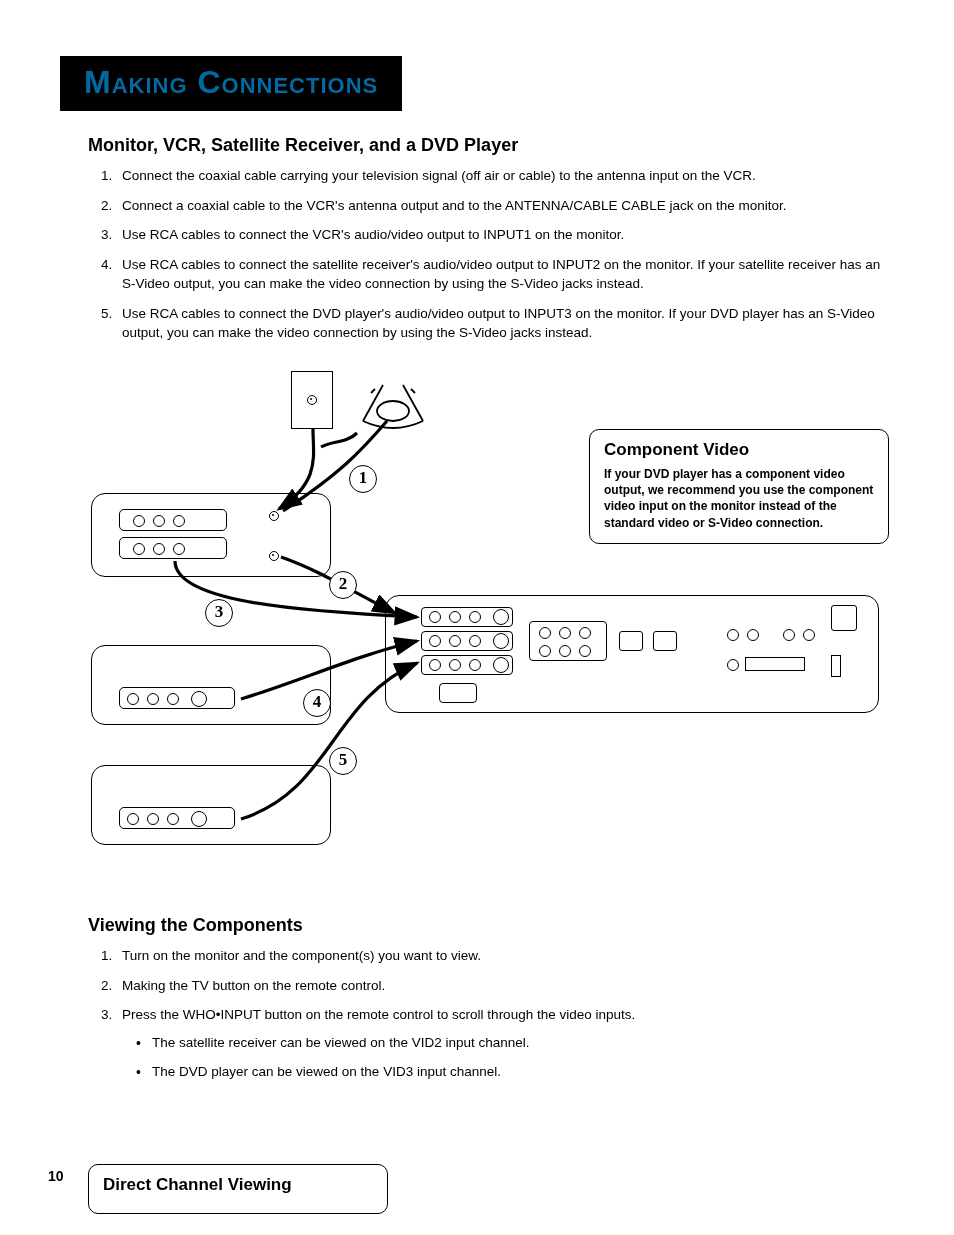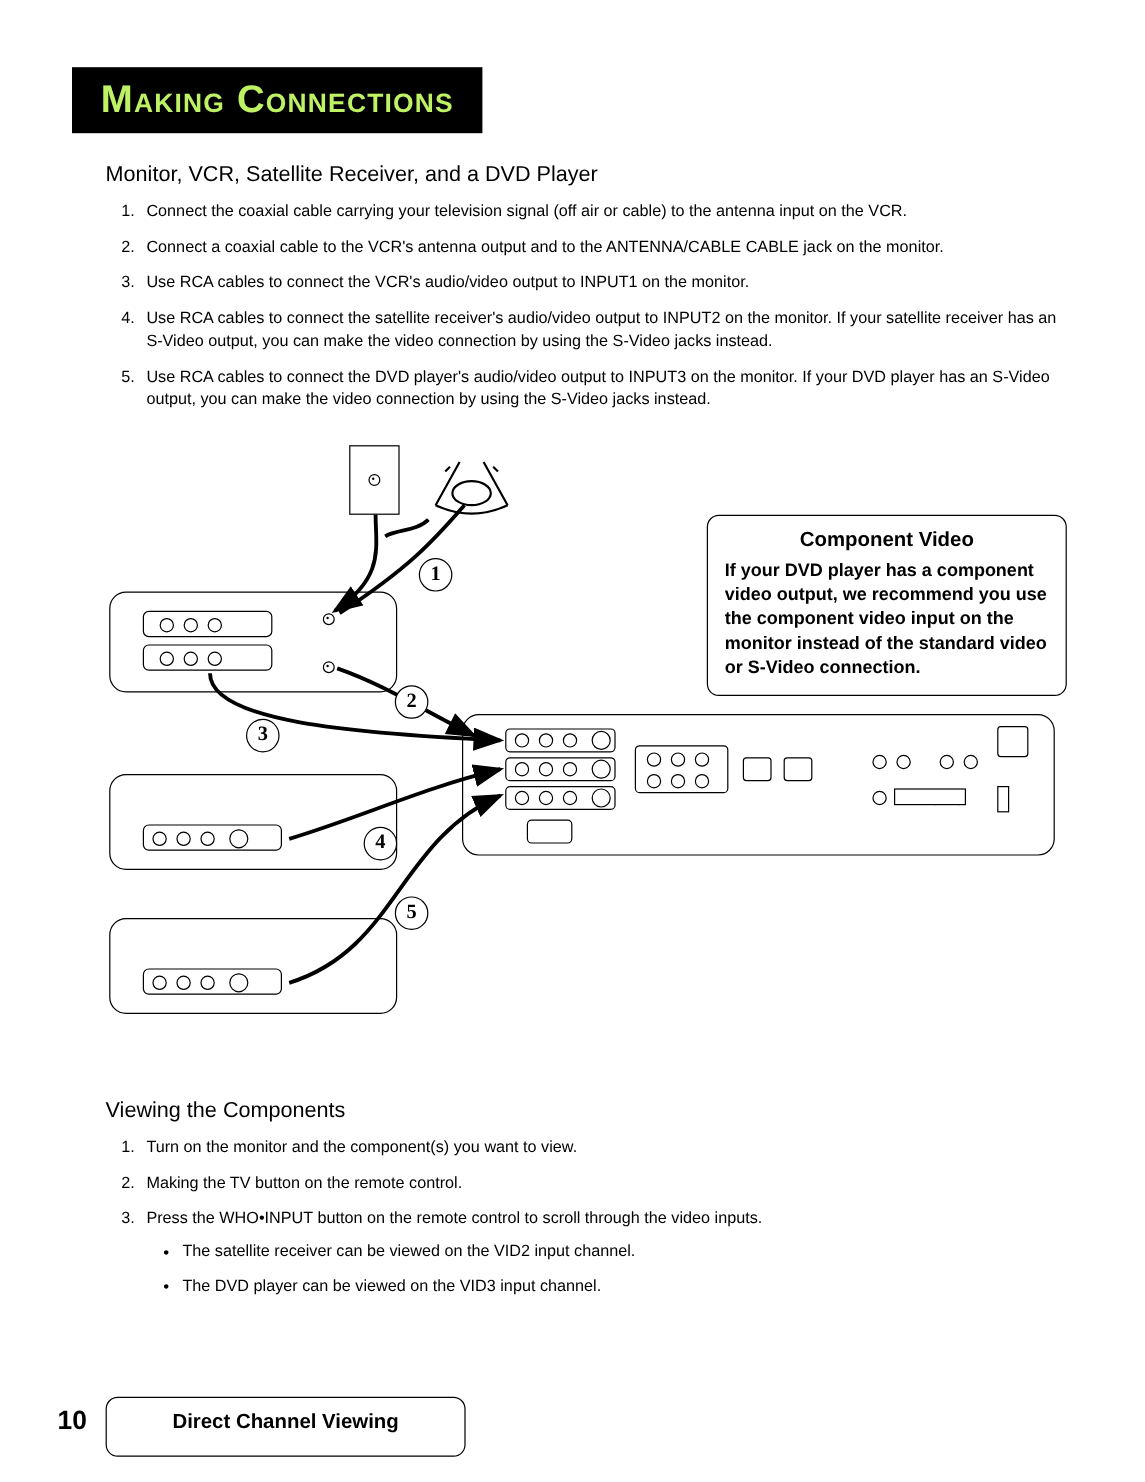--- a/index.html
+++ b/index.html
@@ -1,29 +1,29 @@
 <!DOCTYPE html>
 <html><head>
 <meta charset="utf-8">
 <style>
   html,body{margin:0;padding:0;background:#fff;color:#000;font-family:"Times New Roman",Georgia,serif;}
   .page{width:954px;height:1235px;position:relative;box-sizing:border-box;padding:56px 60px 40px 60px;}
-  .header-banner{display:inline-block;background:#000;color:#bef264;font-family:"Trebuchet MS","Lucida Sans",sans-serif;font-weight:700;font-size:32px;letter-spacing:1px;padding:8px 24px 10px 24px;font-variant:small-caps;}
+  .header-banner{display:inline-block;background:#000;color:#0369a1;font-family:"Trebuchet MS","Lucida Sans",sans-serif;font-weight:700;font-size:32px;letter-spacing:1px;padding:8px 24px 10px 24px;font-variant:small-caps;}
   .content{padding-left:28px;}
-  .h2{font-family:"Trebuchet MS","Lucida Sans",sans-serif;font-weight:400;font-size:18px;margin:24px 0 10px 0;}
+  .h2{font-family:"Trebuchet MS","Lucida Sans",sans-serif;font-weight:700;font-size:18px;margin:24px 0 10px 0;}
   ol.main{list-style:decimal;margin:0;padding-left:28px;font-family:"Trebuchet MS","Lucida Sans",sans-serif;font-size:13.5px;line-height:1.45;}
   ol.main>li{margin:0 0 10px 0;padding-left:6px;}
   ul.sub{list-style:none;margin:8px 0 0 8px;padding:0;font-family:"Trebuchet MS","Lucida Sans",sans-serif;font-size:13.5px;}
   ul.sub>li{position:relative;margin:0 0 10px 0;padding-left:22px;}
   ul.sub>li::before{content:"•";position:absolute;left:6px;top:0;font-size:14px;}
   .callout{position:absolute;border:1.5px solid #000;border-radius:10px;padding:10px 14px 12px 14px;box-sizing:border-box;background:#fff;}
-  .callout .ct{font-family:"Trebuchet MS","Lucida Sans",sans-serif;font-weight:700;font-size:17px;margin:0 0 6px 0;text-align:center;}
-  .callout .cb{font-family:"Trebuchet MS","Lucida Sans",sans-serif;font-weight:700;font-size:15px;line-height:1.35;margin:0;}
+  .callout .ct{font-family:"Trebuchet MS","Lucida Sans",sans-serif;font-weight:700;font-size:17px;margin:0 0 6px 0;}
+  .callout .cb{font-family:"Trebuchet MS","Lucida Sans",sans-serif;font-weight:700;font-size:12px;line-height:1.35;margin:0;}
   .diagram{position:relative;width:800px;height:530px;margin:18px auto 0 auto;}
-  .pagenum{position:absolute;left:48px;bottom:38px;font-family:"Trebuchet MS","Lucida Sans",sans-serif;font-weight:800;font-size:22px;}
+  .pagenum{position:absolute;left:48px;bottom:51px;font-family:"Trebuchet MS","Lucida Sans",sans-serif;font-weight:800;font-size:14px;}
   
   .box{position:absolute;border:1.5px solid #000;border-radius:14px;background:#fff;box-sizing:border-box;}
   .rect{position:absolute;border:1.5px solid #000;background:#fff;box-sizing:border-box;}
   .dot{position:absolute;width:10px;height:10px;border:1.5px solid #000;border-radius:50%;background:#fff;box-sizing:border-box;}
   .dot::after{content:"";position:absolute;left:2px;top:2px;width:2px;height:2px;border-radius:50%;background:#000;}
   .num-circle{position:absolute;width:26px;height:26px;border:1.5px solid #000;border-radius:50%;background:#fff;font-family:"Times New Roman",serif;font-weight:700;font-size:17px;text-align:center;line-height:24px;}
   .jackrow{position:absolute;display:flex;gap:8px;}
   .jackrow .j{width:10px;height:10px;border:1.5px solid #000;border-radius:50%;}
   .svid{position:absolute;width:14px;height:14px;border:1.5px solid #000;border-radius:50%;}
   svg.arrows{position:absolute;left:0;top:0;}

